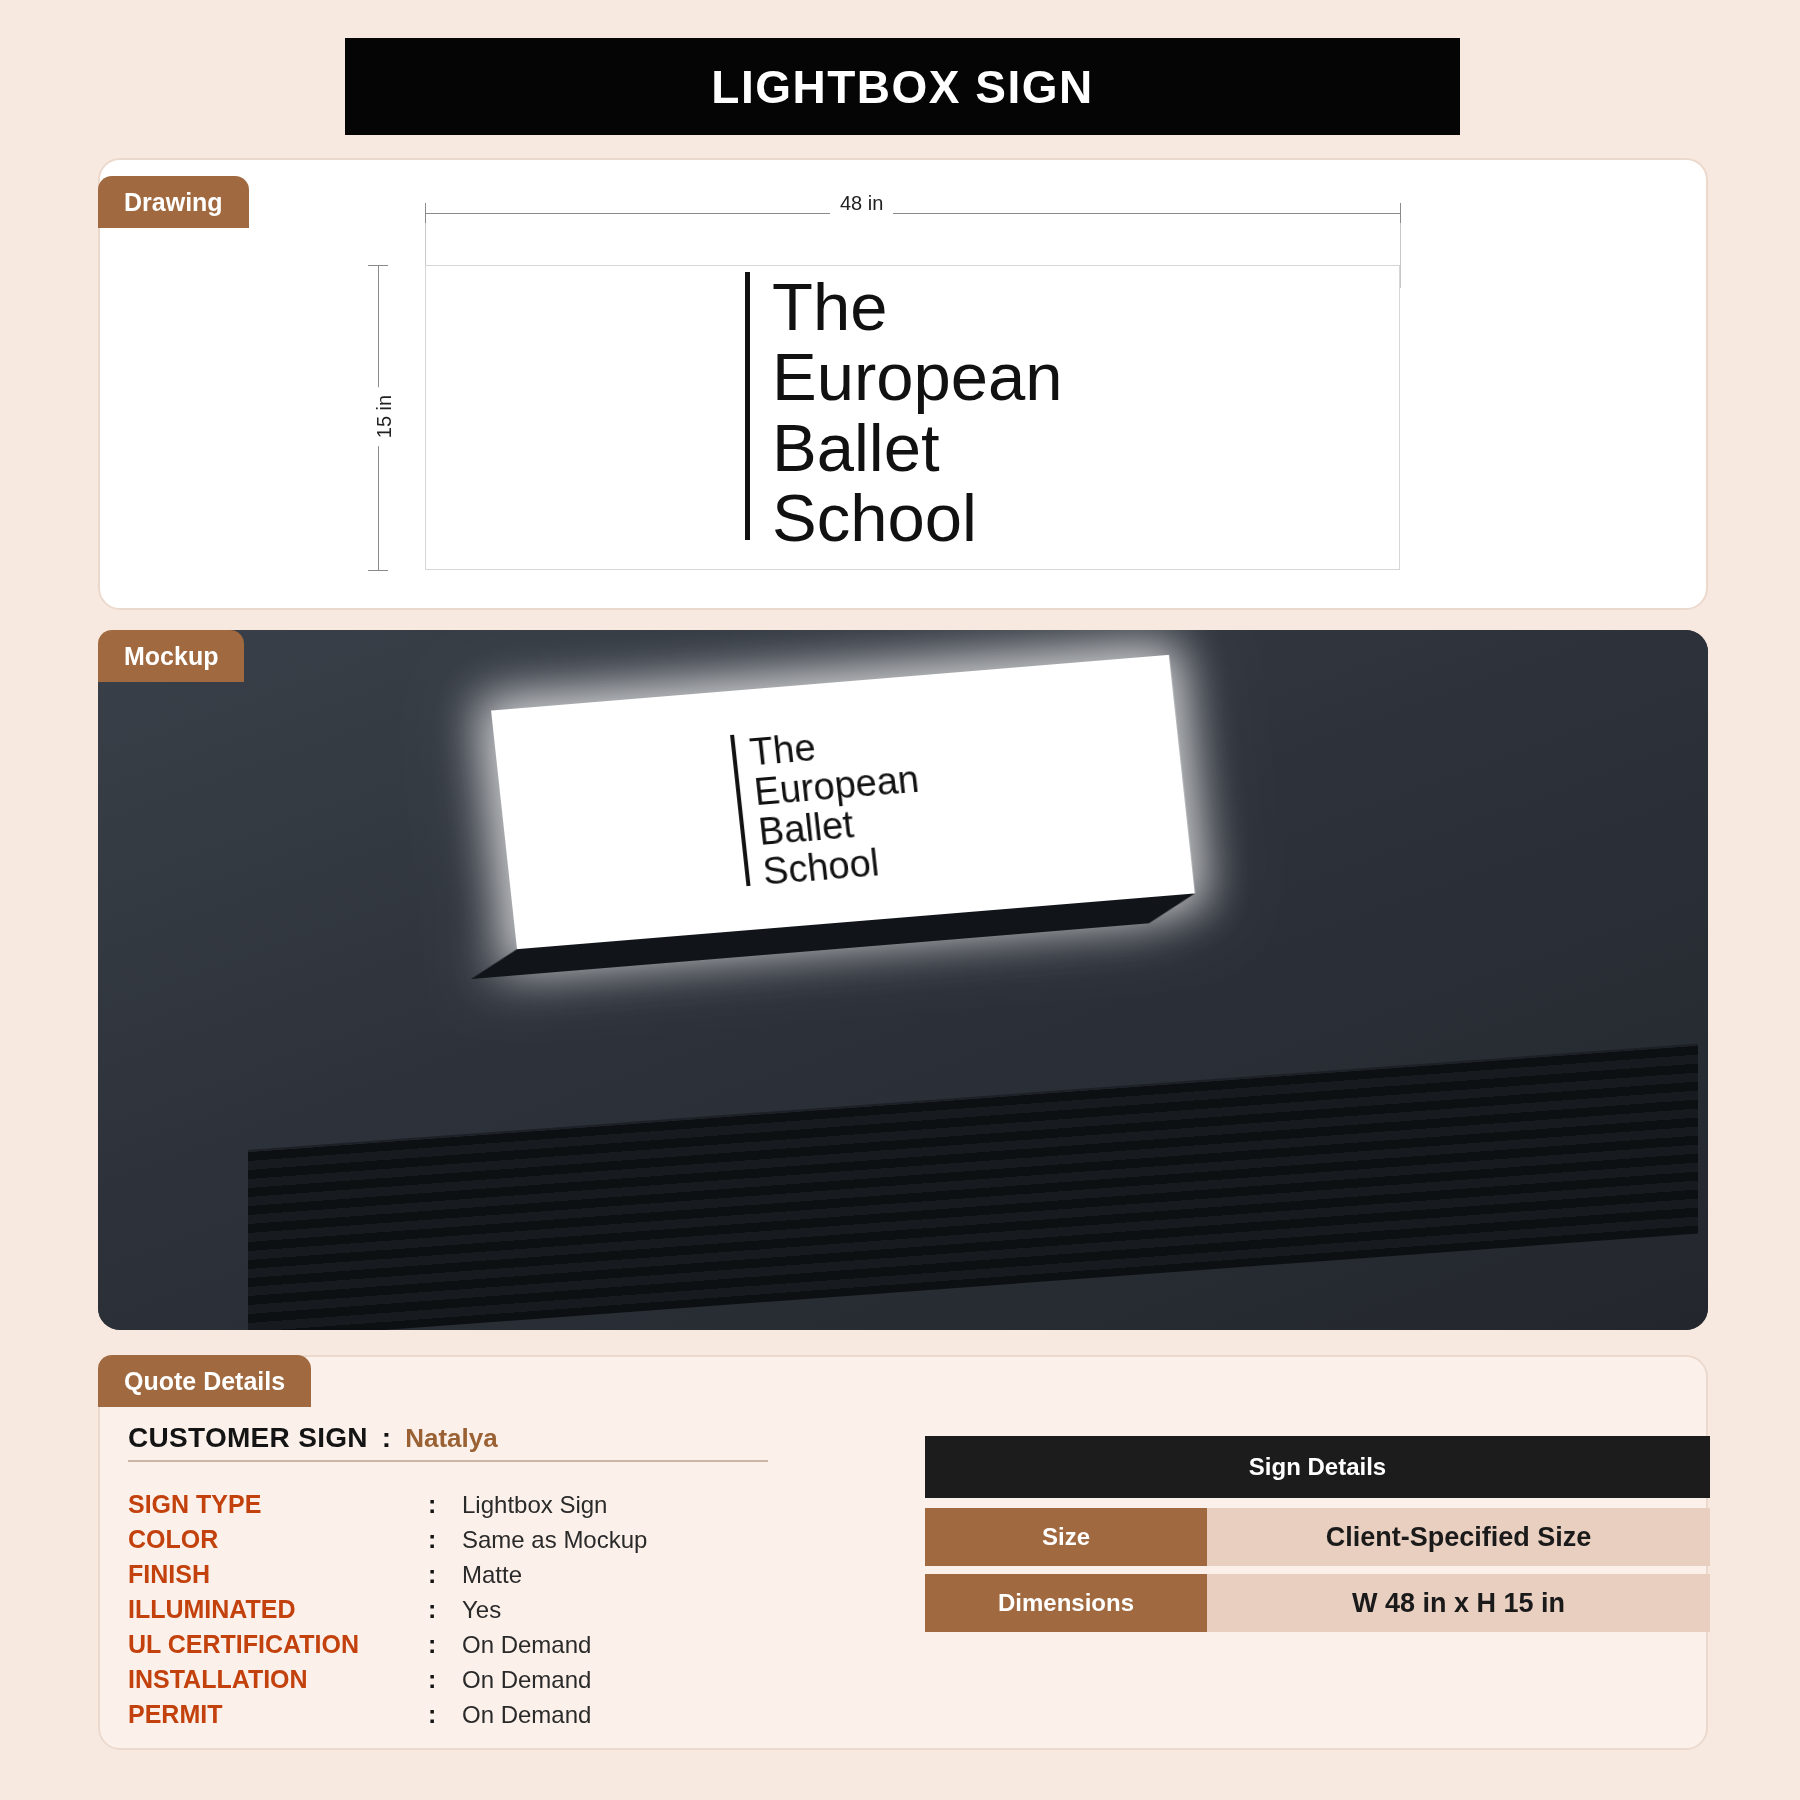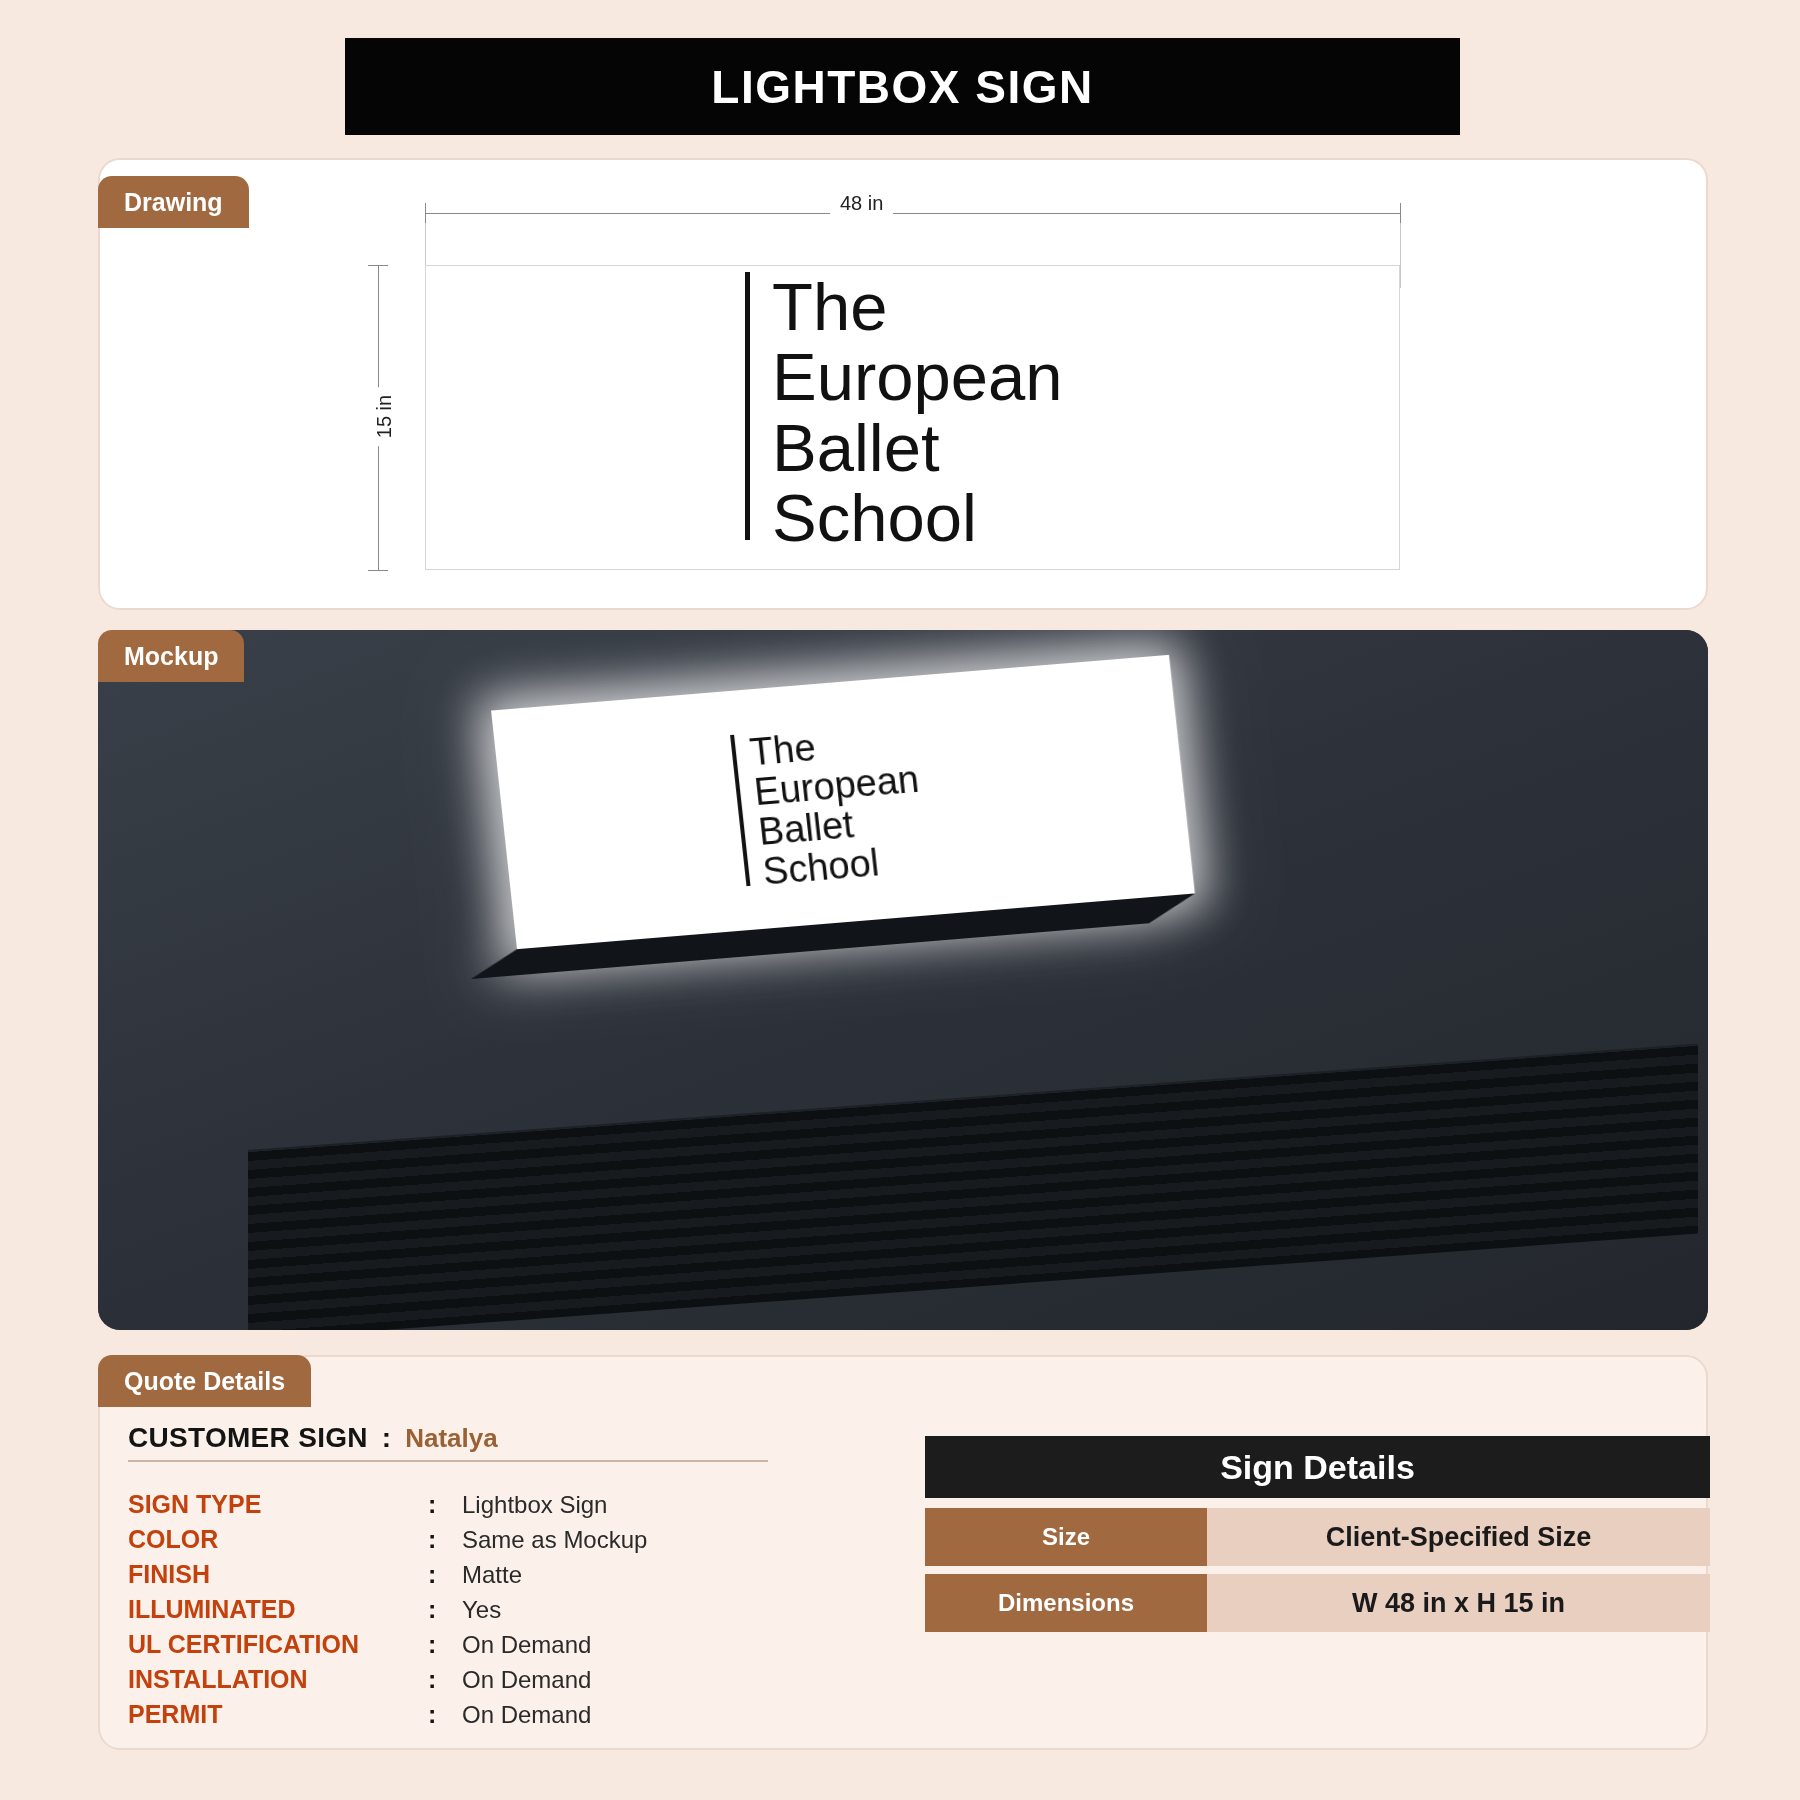--- a/index.html
+++ b/index.html
@@ -220,21 +220,21 @@
   .spec-val { font-size: 24px; color: #2a2a2a; }
 
   
   .sd-header {
     position: absolute;
     left: 925px; top: 1436px;
     width: 785px; height: 62px;
     background: #1c1c1c;
     color: #fff;
     display: flex; align-items: center; justify-content: center;
-    font-size: 34px; font-weight: bold;
+    font-size: 24px; font-weight: bold;
   }
   .sd-row {
     position: absolute;
     left: 925px;
     width: 785px; height: 58px;
     display: flex;
   }
   .sd-row .k {
     width: 282px;
     background: #a0693f;

